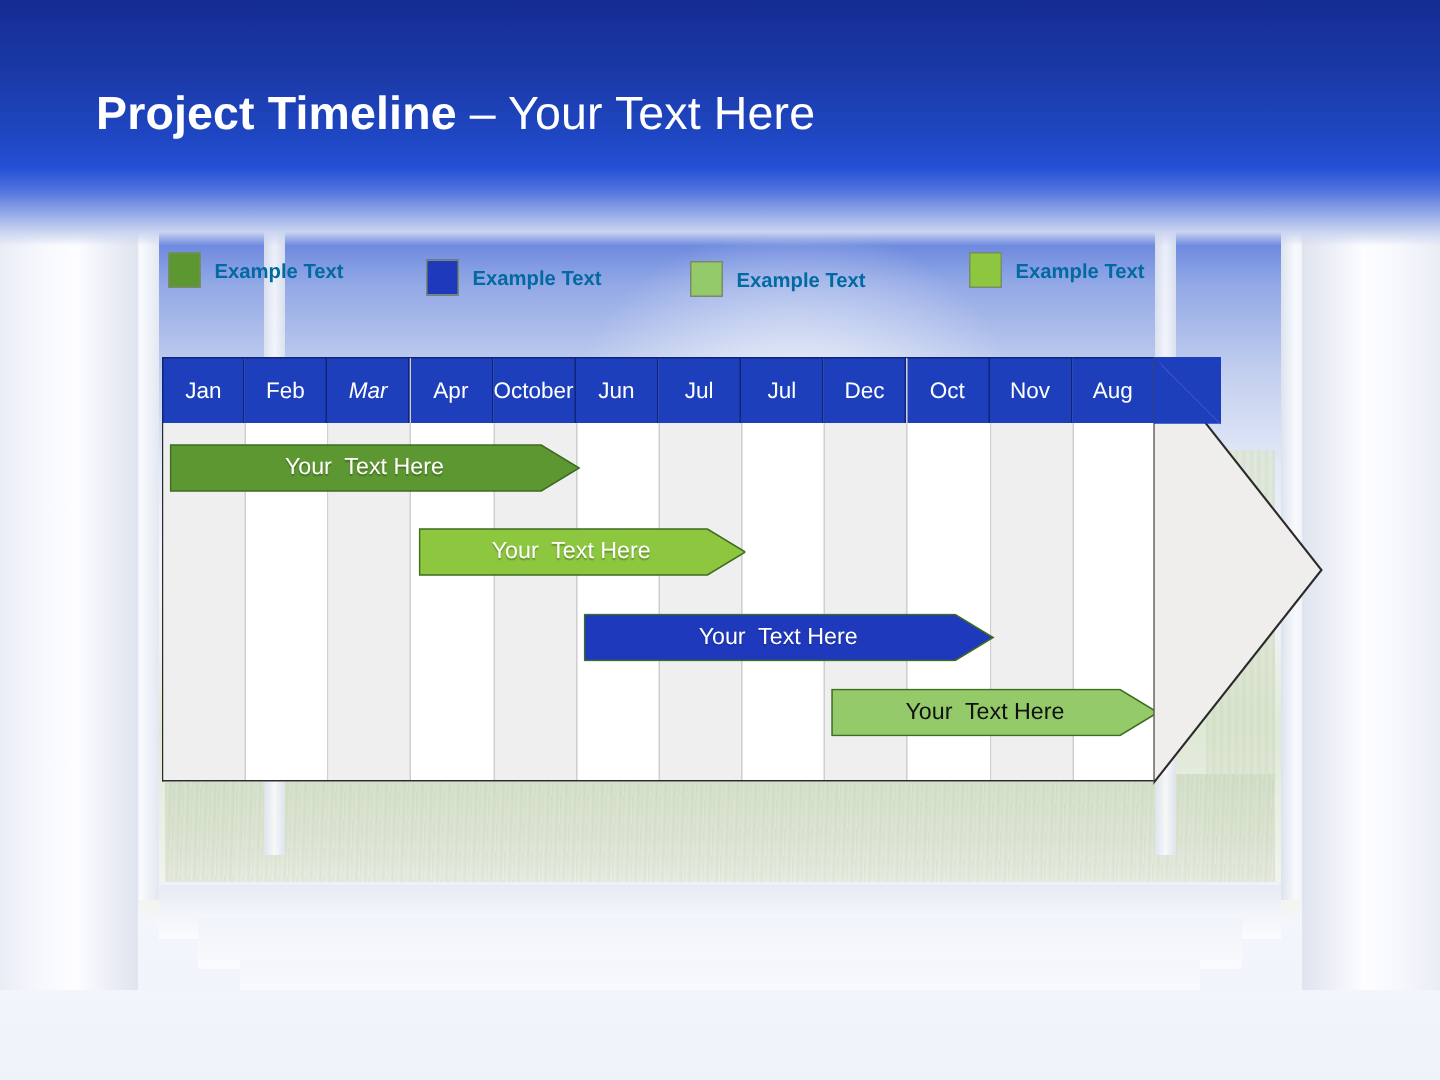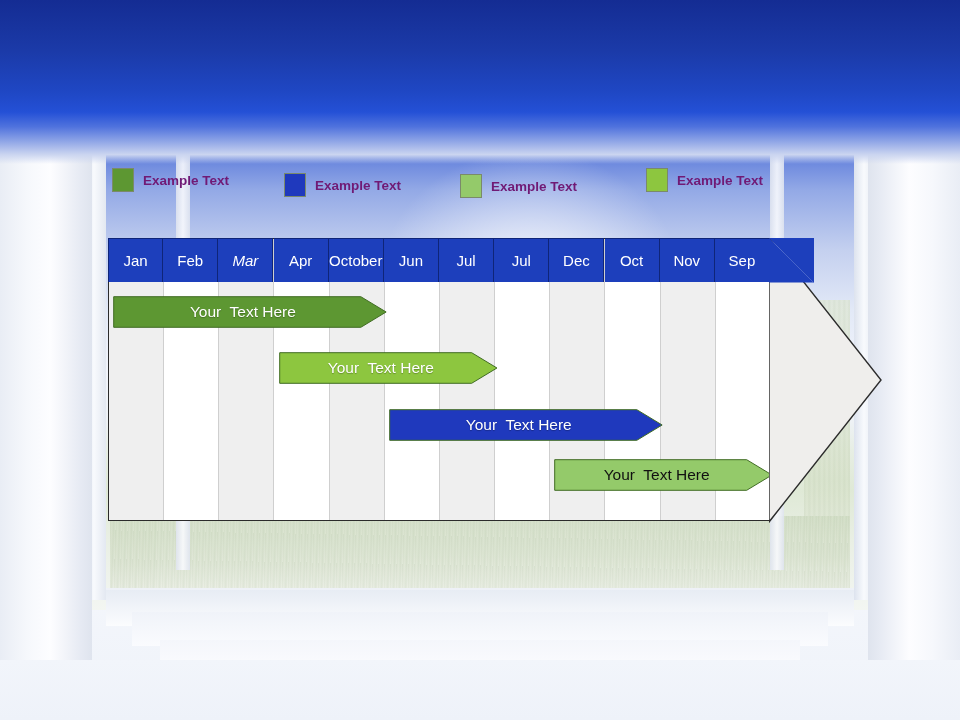--- a/index.html
+++ b/index.html
@@ -177,21 +177,21 @@
   }
   .legend-swatch {
     width: 20px; height: 22px;
     border: 1px solid #7a8a6a;
     margin-right: 9px;
     flex: none;
   }
   .legend-label {
     font-size: 13.5px;
     font-weight: bold;
-    color: #701a75;
+    color: #0369a1;
   }
 
   
   .chart {
     position: absolute;
     left: 108px; top: 238px;
     width: 662px; height: 283px;
   }
   .chart-body {
     position: absolute;
@@ -280,20 +280,21 @@
     <div class="bg-pillar" style="left:176px"></div>
     <div class="bg-pillar" style="right:176px"></div>
     <div class="bg-sill"></div>
     <div class="bg-step1"></div>
     <div class="bg-step2"></div>
     <div class="bg-floor"></div>
   </div>
 
   <div class="title-bar"></div>
   <div class="title-fade"></div>
+  <div class="title-text"><span class="title-strong">Project Timeline</span><span class="title-sep"> – </span><span class="title-light">Your Text Here</span></div>
 
   <div id="legend">
       <div class="legend-item" style="left: 112px; top: 168px;">
         <span class="legend-swatch" style="background: rgb(93, 151, 50);"></span>
         <span class="legend-label">Example Text</span>
       </div>
       <div class="legend-item" style="left: 284px; top: 173px;">
         <span class="legend-swatch" style="background: rgb(31, 57, 189);"></span>
         <span class="legend-label">Example Text</span>
       </div>
@@ -329,21 +330,21 @@
         <div class="month-cell" style="left: 55.1667px;">Feb</div>
         <div class="month-cell" style="left: 110.333px; font-style: italic;">Mar</div>
         <div class="month-cell" style="left: 165.5px;">Apr</div>
         <div class="month-cell" style="left: 220.667px;">October</div>
         <div class="month-cell" style="left: 275.833px; text-align: right;">Jun</div>
         <div class="month-cell" style="left: 331px;">Jul</div>
         <div class="month-cell" style="left: 386.167px;">Jul</div>
         <div class="month-cell" style="left: 441.333px;">Dec</div>
         <div class="month-cell" style="left: 496.5px;">Oct</div>
         <div class="month-cell" style="left: 551.667px;">Nov</div>
-        <div class="month-cell" style="left: 606.833px;">Sep</div>
+        <div class="month-cell" style="left: 606.833px;">Aug</div>
       </div>
     <div id="bars">
         <div class="bar" style="left: 5px; top: 58px; width: 273.833px;">
           <svg width="273.8333333333333" height="32" viewBox="0 0 273.8333333333333 32">
             <polygon points="0.7,0.7 247.83333333333331,0.7 273.1333333333333,16 247.83333333333331,31.3 0.7,31.3" fill="#5d9732" stroke="#3f6b22" stroke-width="1"></polygon>
           </svg>
           <span class="bar-label white">Your  Text Here</span>
         </div>
         <div class="bar" style="left: 170.5px; top: 114px; width: 218.667px;">
           <svg width="218.66666666666666" height="32" viewBox="0 0 218.66666666666666 32">

